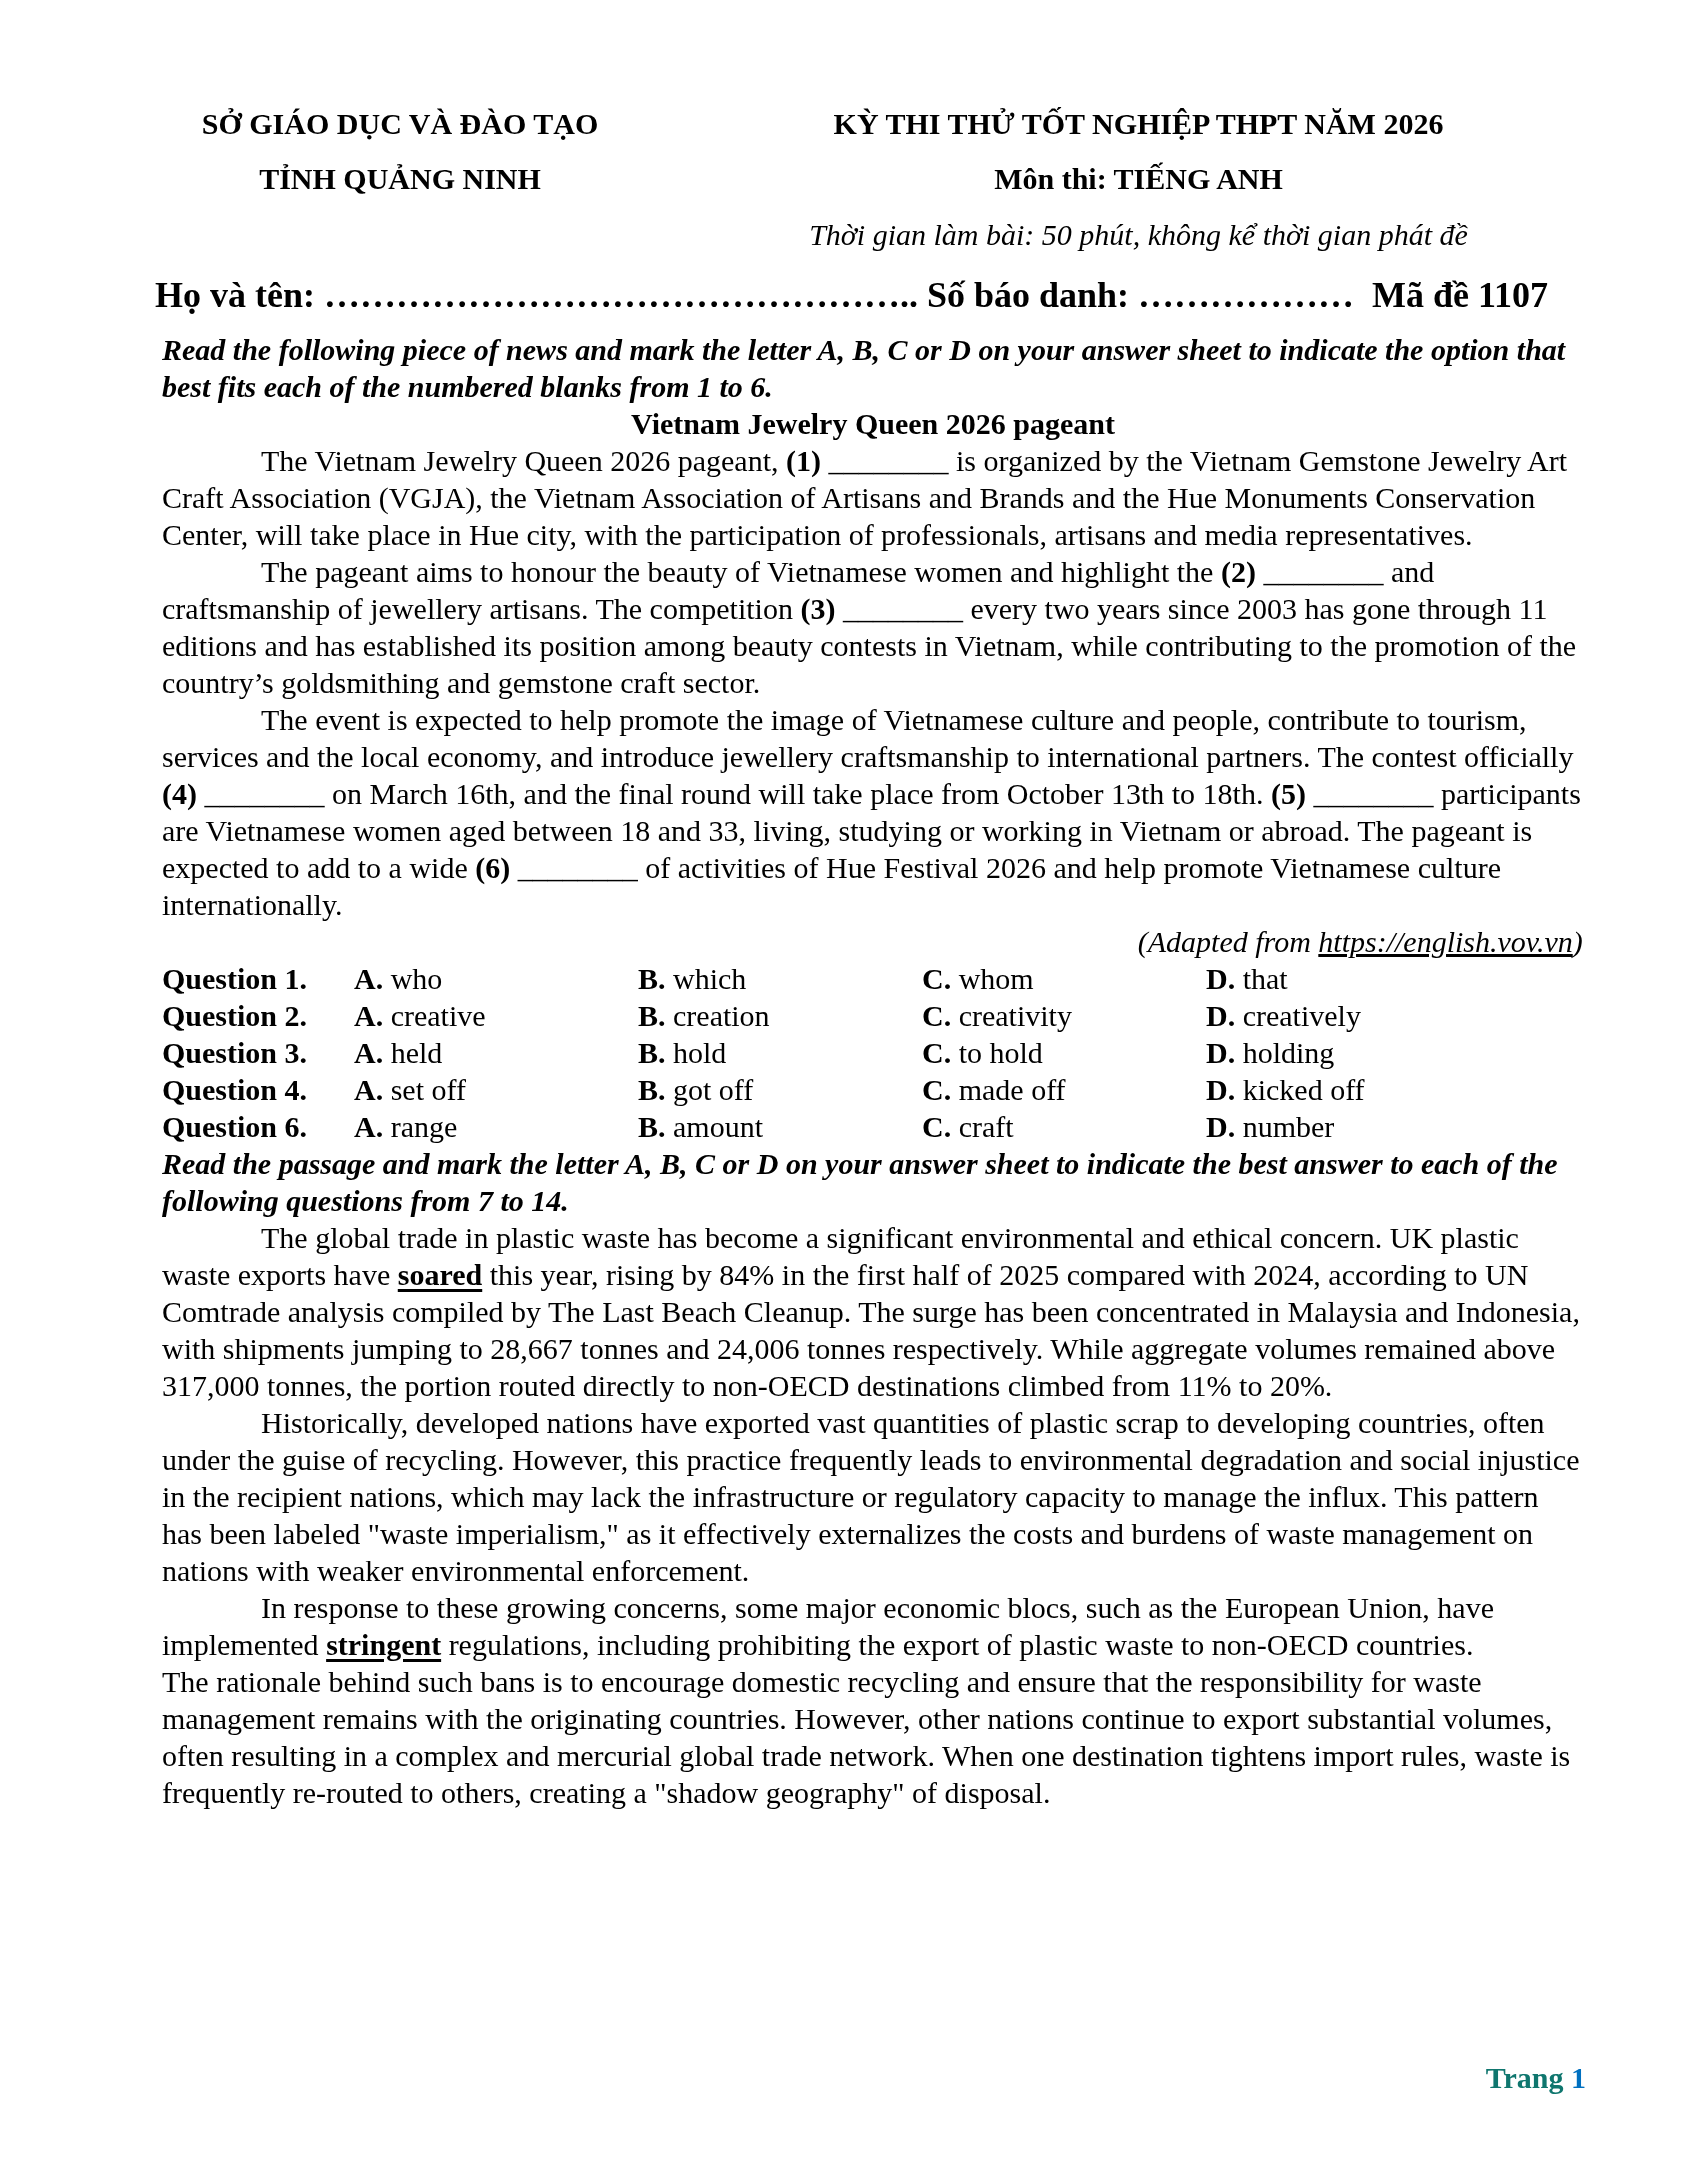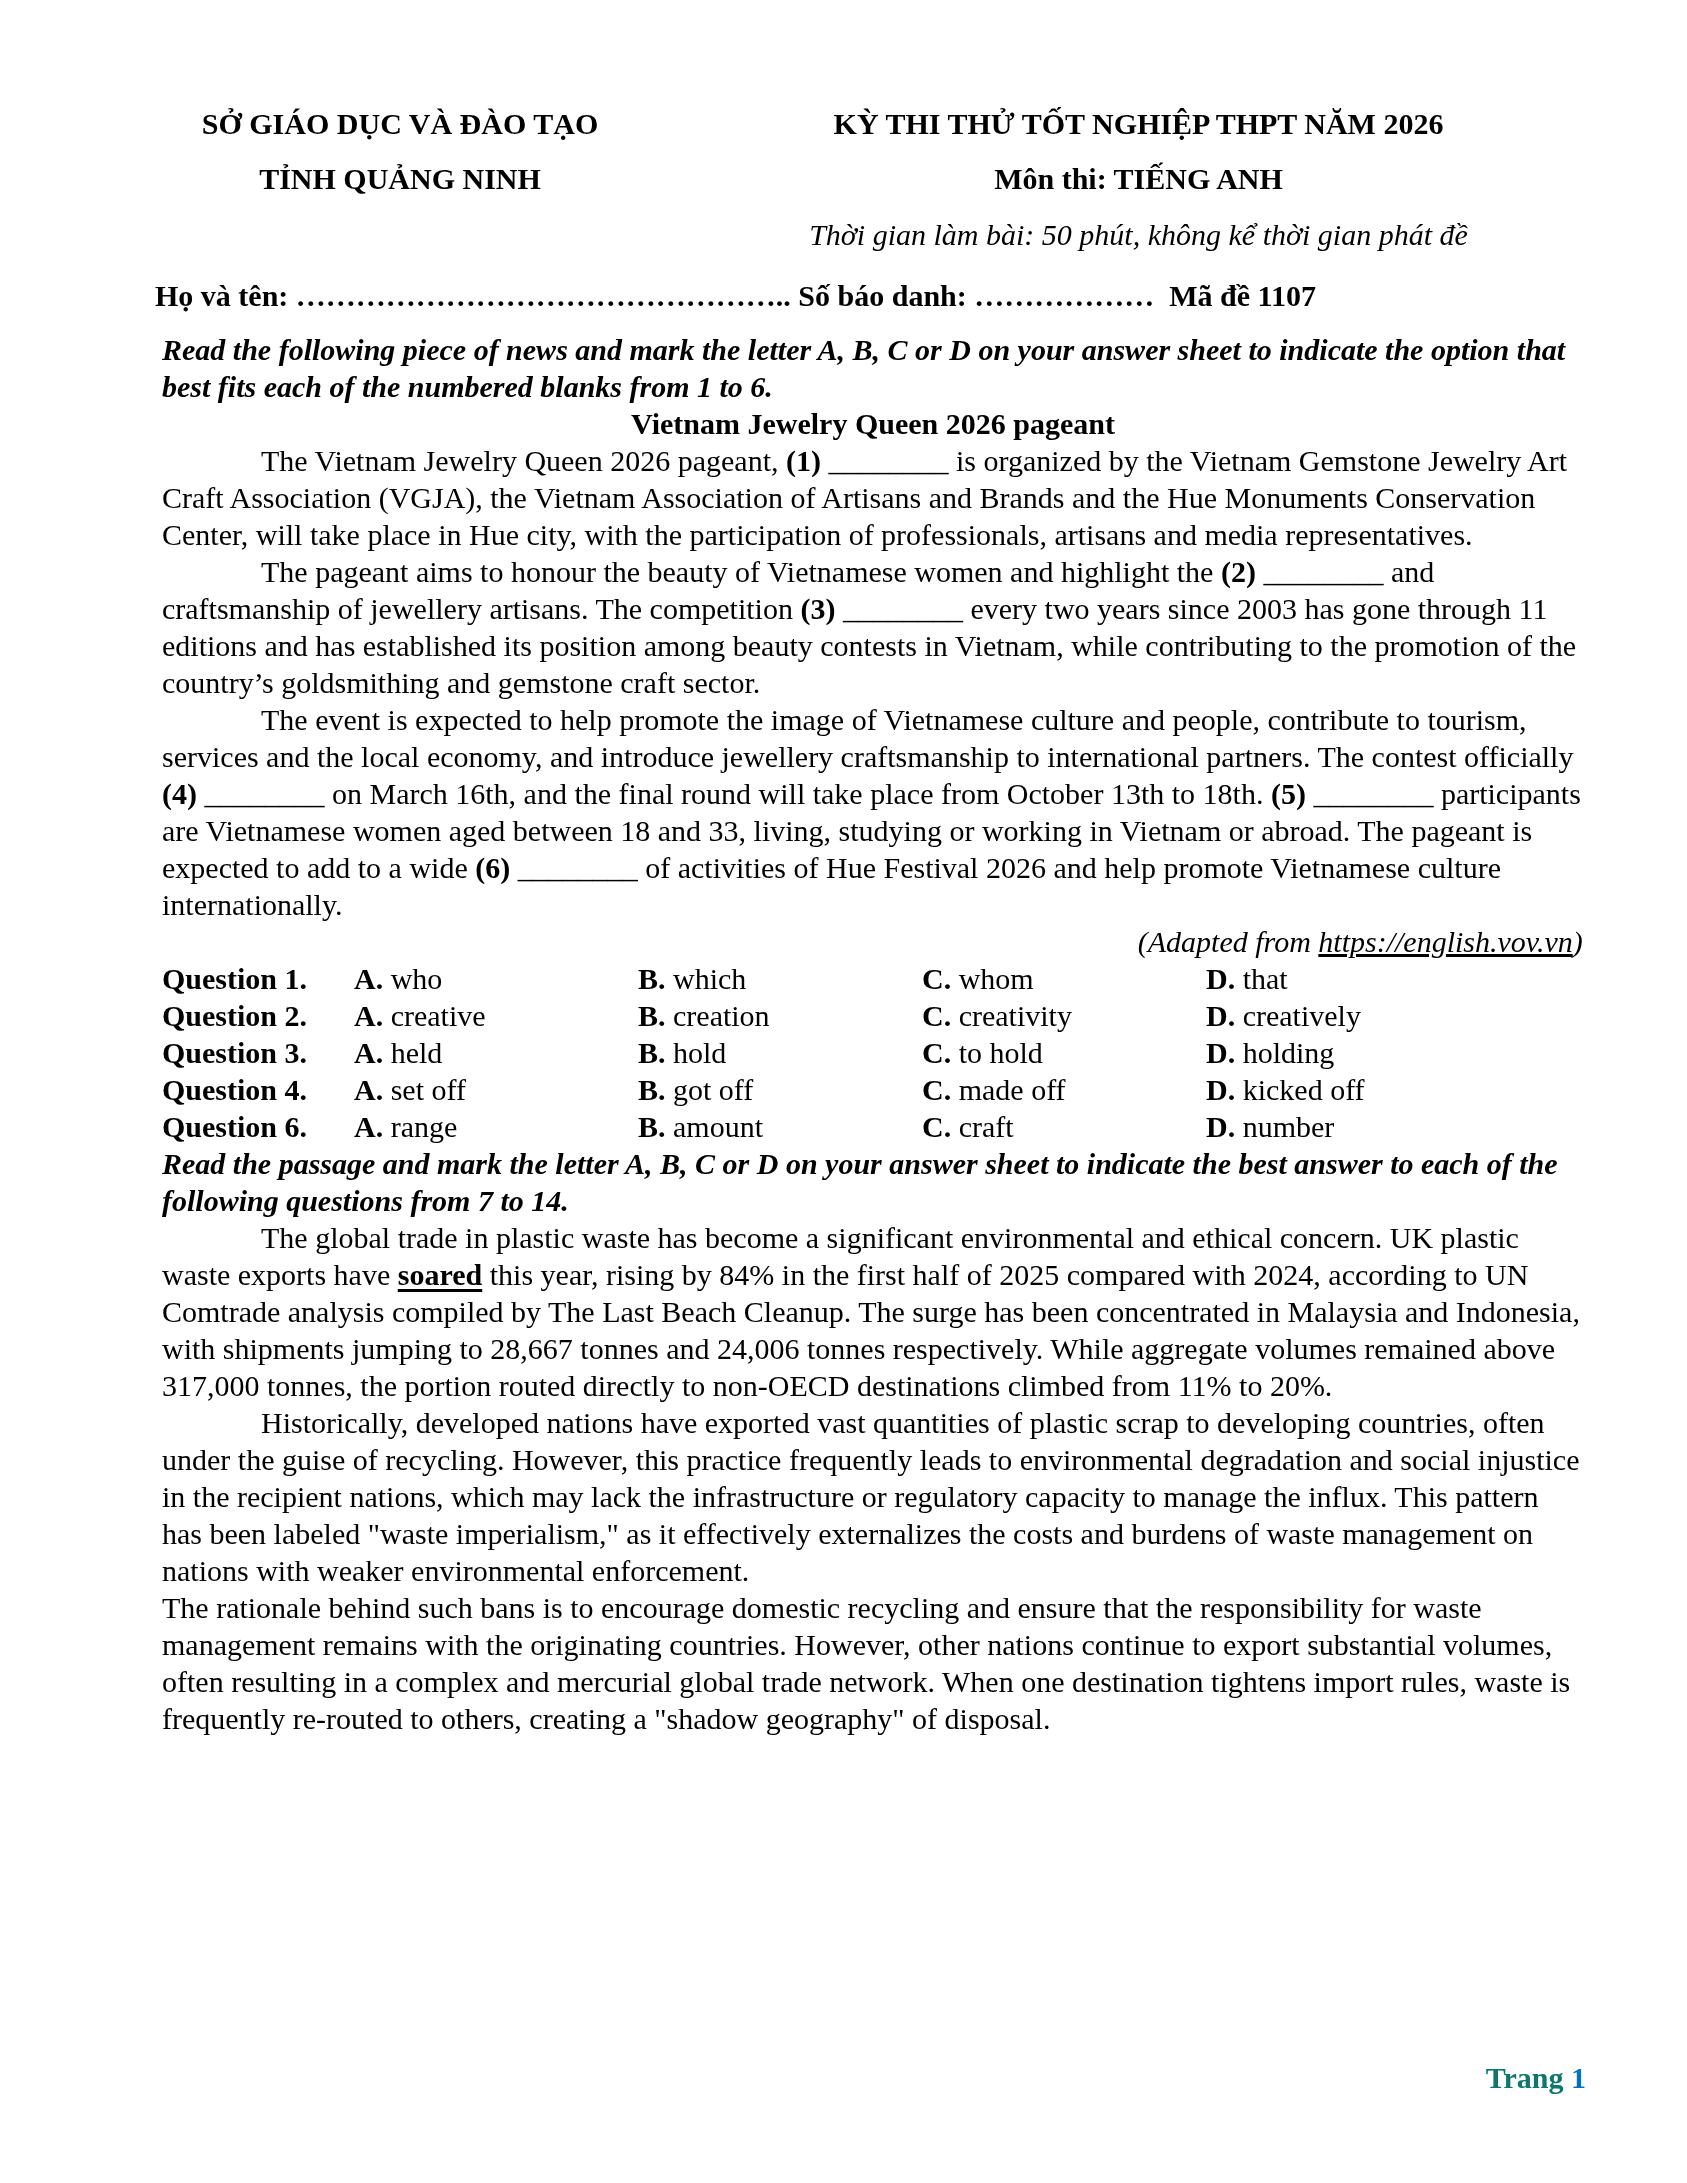--- a/index.html
+++ b/index.html
@@ -7,21 +7,21 @@
          font-family: "Liberation Serif", serif; color: #000; }
   .page { position: absolute; left: 0; top: 0; width: 1687px; height: 2183px; }
   .hdr { position: absolute; font-size: 30px; line-height: 37px; text-align: center; }
   .hdr.b { font-weight: bold; }
   .hdr.i { font-style: italic; }
   .left-col { left: 155px; width: 490px; }
   .right-col { left: 715px; width: 847px; }
   .row1 { top: 105px; }
   .row2 { top: 160px; }
   .row3 { top: 216px; }
-  .student-line { position: absolute; left: 155px; top: 277px; font-size: 30px; line-height: 37px;
+  .student-line { position: absolute; left: 155px; top: 277px; font-size: 36px; line-height: 37px;
                   font-weight: bold; white-space: pre; }
   .content { position: absolute; left: 162px; top: 331px; width: 1422px; font-size: 30px; line-height: 37px; }
   .instr { font-weight: bold; font-style: italic; margin: 0; }
   .title { font-weight: bold; text-align: center; margin: 0; }
   .para { margin: 0; text-indent: 99px; }
   .para.noindent { text-indent: 0; }
   .source { text-align: right; font-style: italic; margin: 0; padding-right: 1.3px; }
   .source a { color: #000; text-decoration: underline; }
   b.num { font-weight: bold; }
   .blank { white-space: pre; }
@@ -99,19 +99,20 @@
         <span class="q-opt"><span class="letter">D.</span><span> number</span></span>
       </div>
     </div>
 
     <p class="instr">Read the passage and mark the letter A, B, C or D on your answer sheet to indicate the best answer to each of the following questions from 7 to 14.</p>
 
     <p class="para"><span>The global trade in plastic waste has become a significant environmental and ethical concern. UK plastic waste exports have </span><span class="kw">soared</span><span> this year, rising by 84% in the first half of 2025 compared with 2024, according to UN Comtrade analysis compiled by The Last Beach Cleanup. The surge has been concentrated in Malaysia and Indonesia, with shipments jumping to 28,667 tonnes and 24,006 tonnes respectively. While aggregate volumes remained above 317,000 tonnes, the portion routed directly to non-OECD destinations climbed from 11% to 20%.</span></p>
 
     <p class="para">Historically, developed nations have exported vast quantities of plastic scrap to developing countries, often under the guise of recycling. However, this practice frequently leads to environmental degradation and social injustice in the recipient nations, which may lack the infrastructure or regulatory capacity to manage the influx. This pattern has been labeled "waste imperialism," as it effectively externalizes the costs and burdens of waste management on nations with weaker environmental enforcement.</p>
 
+    <p class="para"><span>In response to these growing concerns, some major economic blocs, such as the European Union, have implemented </span><span class="kw">stringent</span><span> regulations, including prohibiting the export of plastic waste to non-OECD countries.</span></p>
 
     <p class="para noindent">The rationale behind such bans is to encourage domestic recycling and ensure that the responsibility for waste management remains with the originating countries. However, other nations continue to export substantial volumes, often resulting in a complex and mercurial global trade network. When one destination tightens import rules, waste is frequently re-routed to others, creating a "shadow geography" of disposal.</p>
   </div>
 
   <div class="footer"><span class="lbl">Trang </span><span class="pg">1</span></div>
 </div>
 
 
 </body></html>

